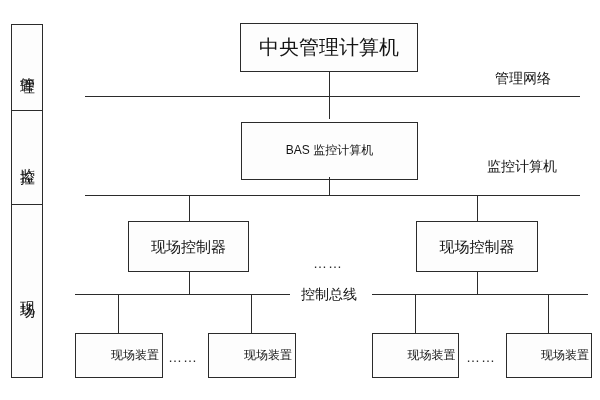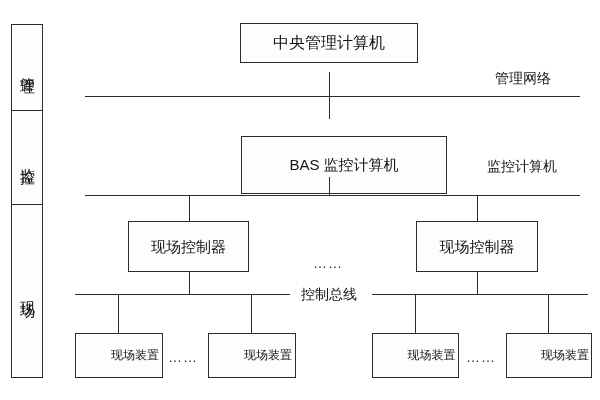--- a/index.html
+++ b/index.html
@@ -62,22 +62,22 @@
     justify-content: center;
   }
   .stage-text {
     writing-mode: vertical-rl;
     text-orientation: upright;
     letter-spacing: 2px;
     font-size: 15px;
     color: #141414;
   }
   
-  .node-central { left: 240px; top: 23px; width: 178px; height: 40px; font-size: 16px; align-items: center; }
-  .node-bas     { left: 241px; top: 136px; width: 206px; height: 58px; font-size: 15px; }
+  .node-central { left: 240px; top: 23px; width: 178px; height: 49px; font-size: 20px; align-items: center; }
+  .node-bas     { left: 241px; top: 122px; width: 177px; height: 58px; font-size: 12px; }
   .node-ctrl-l  { left: 128px; top: 221px; width: 121px; height: 51px; font-size: 15px; }
   .node-ctrl-r  { left: 416px; top: 221px; width: 122px; height: 51px; font-size: 15px; }
   .node-dev     { top: 333px; height: 45px; font-size: 12px; padding-left: 32px; }
   .node-dev-l1  { left: 75px;  width: 88px; }
   .node-dev-l2  { left: 208px; width: 88px; }
   .node-dev-r1  { left: 372px; width: 87px; }
   .node-dev-r2  { left: 506px; width: 86px; }
 
   .bus-label { font-size: 14px; }
   .ellipsis { font-size: 14px; letter-spacing: 1px; color: #2b2b2b; }

